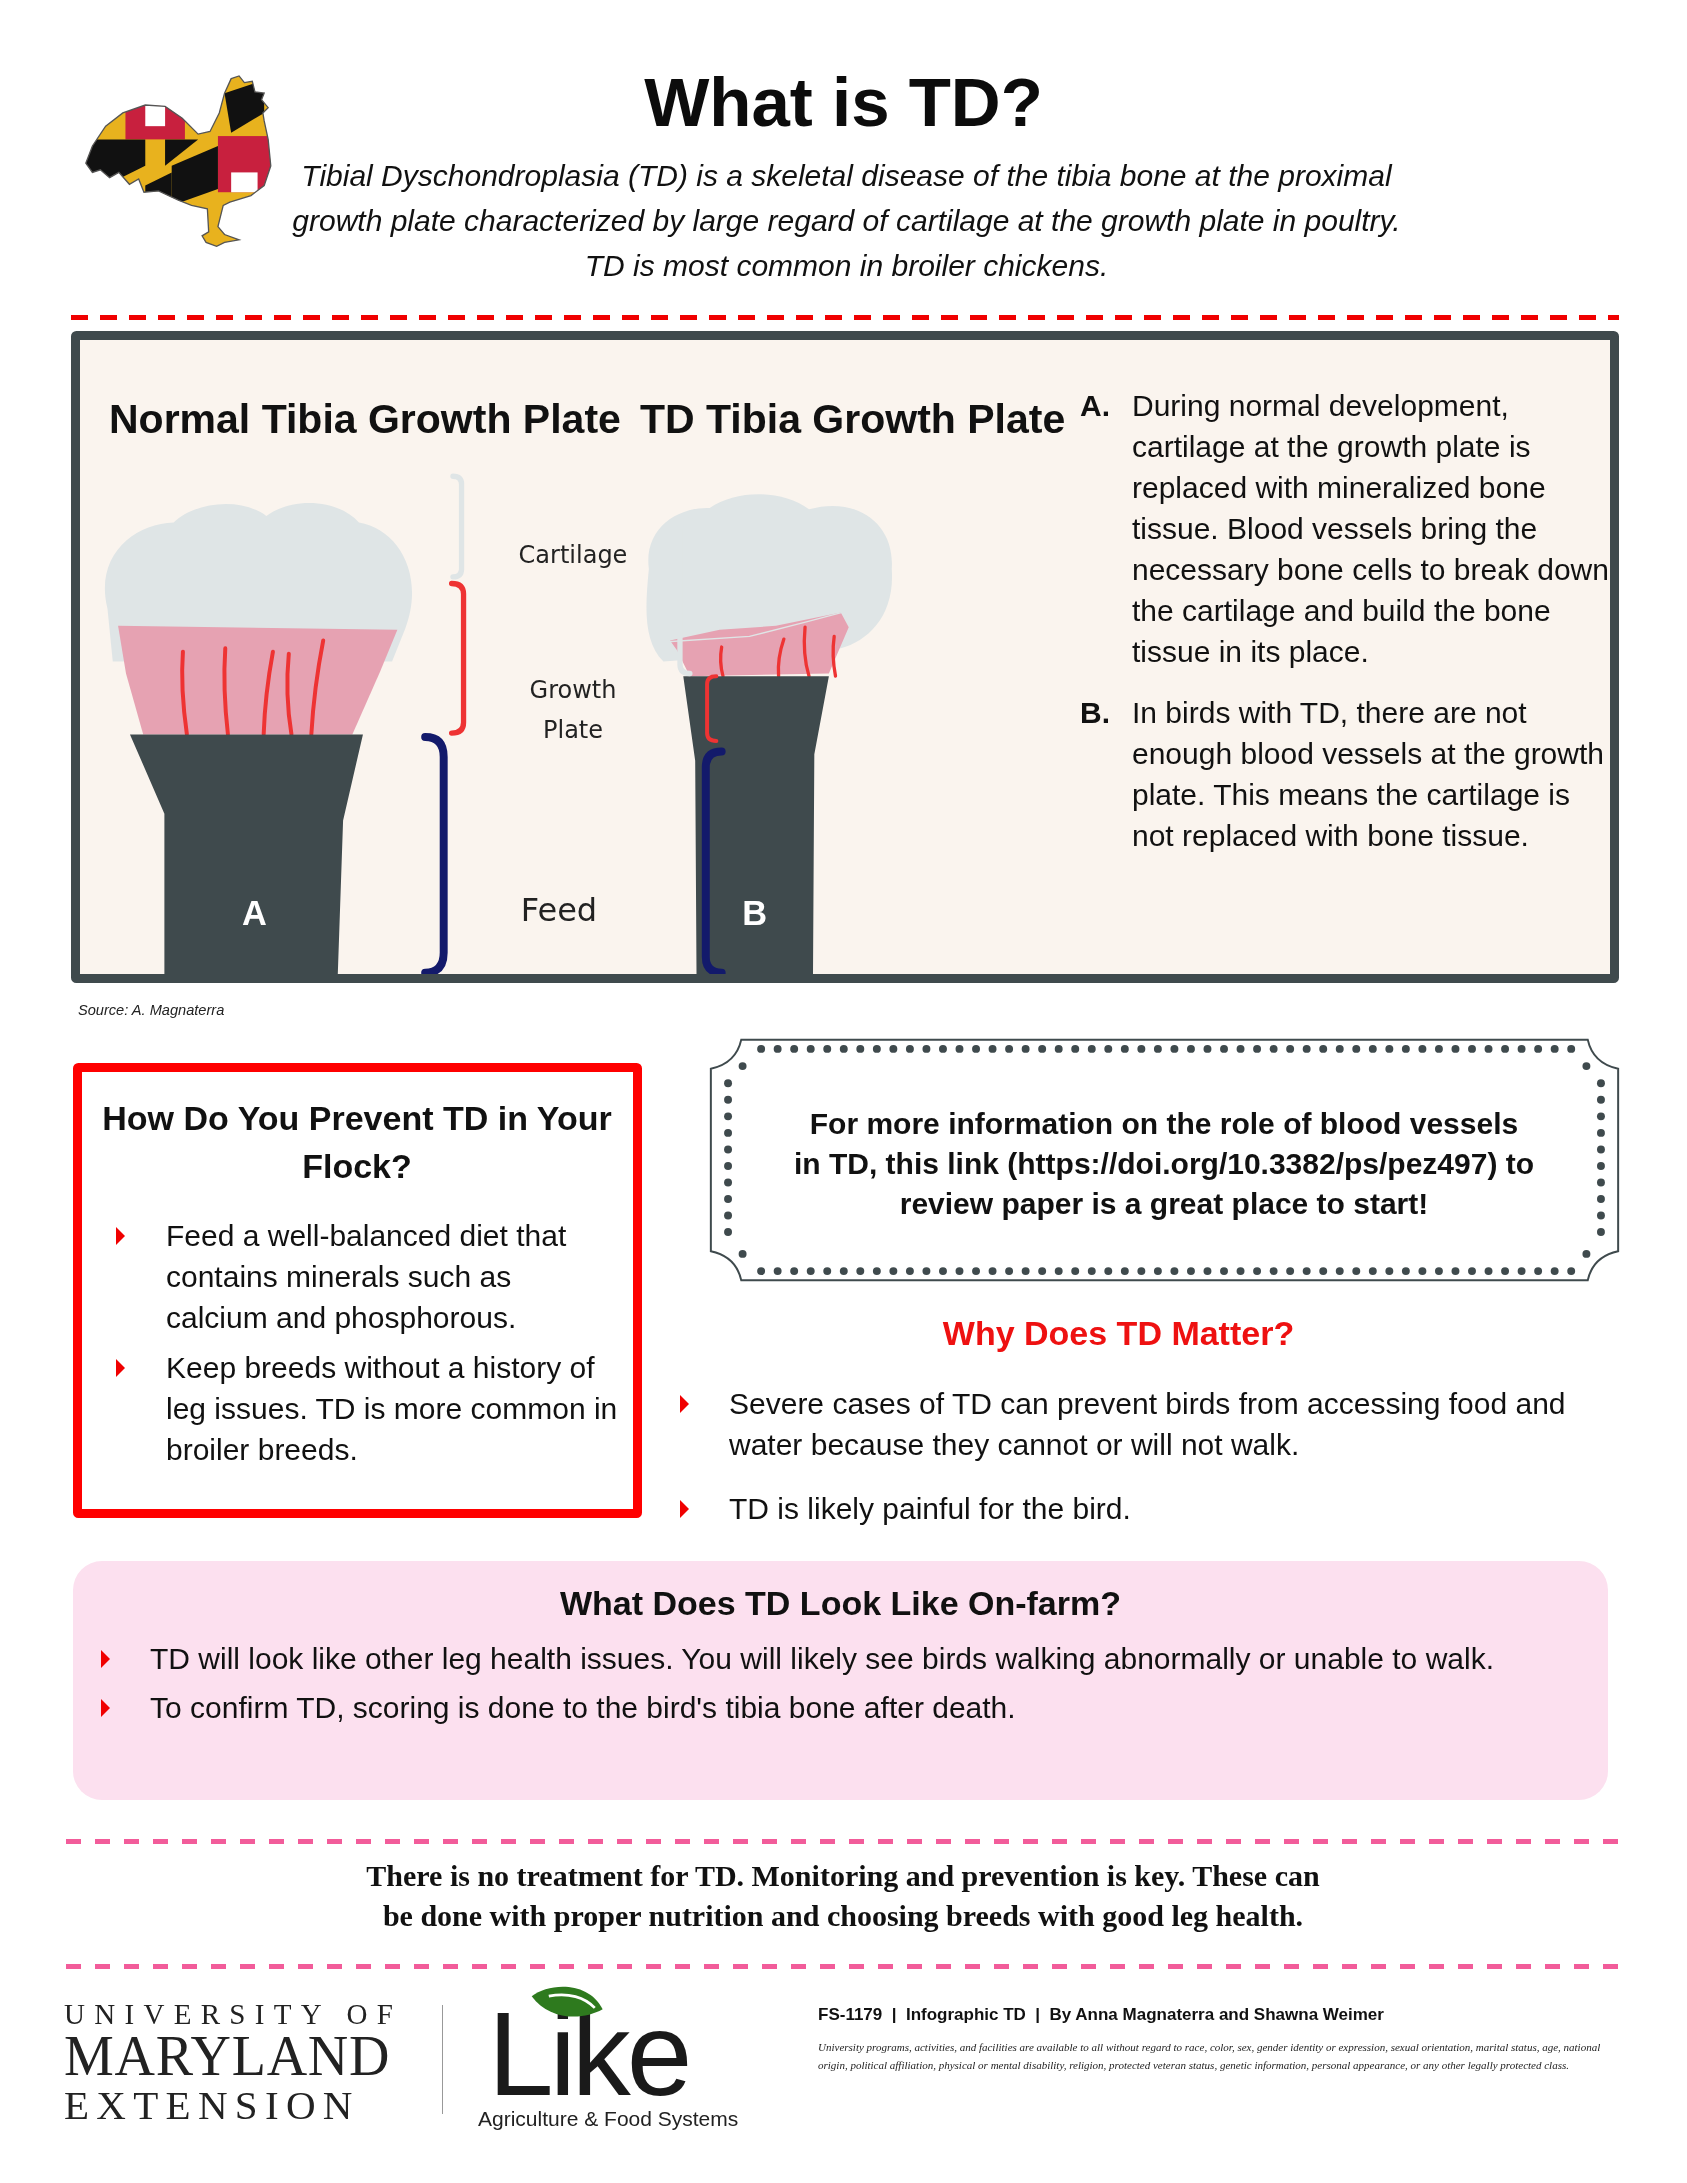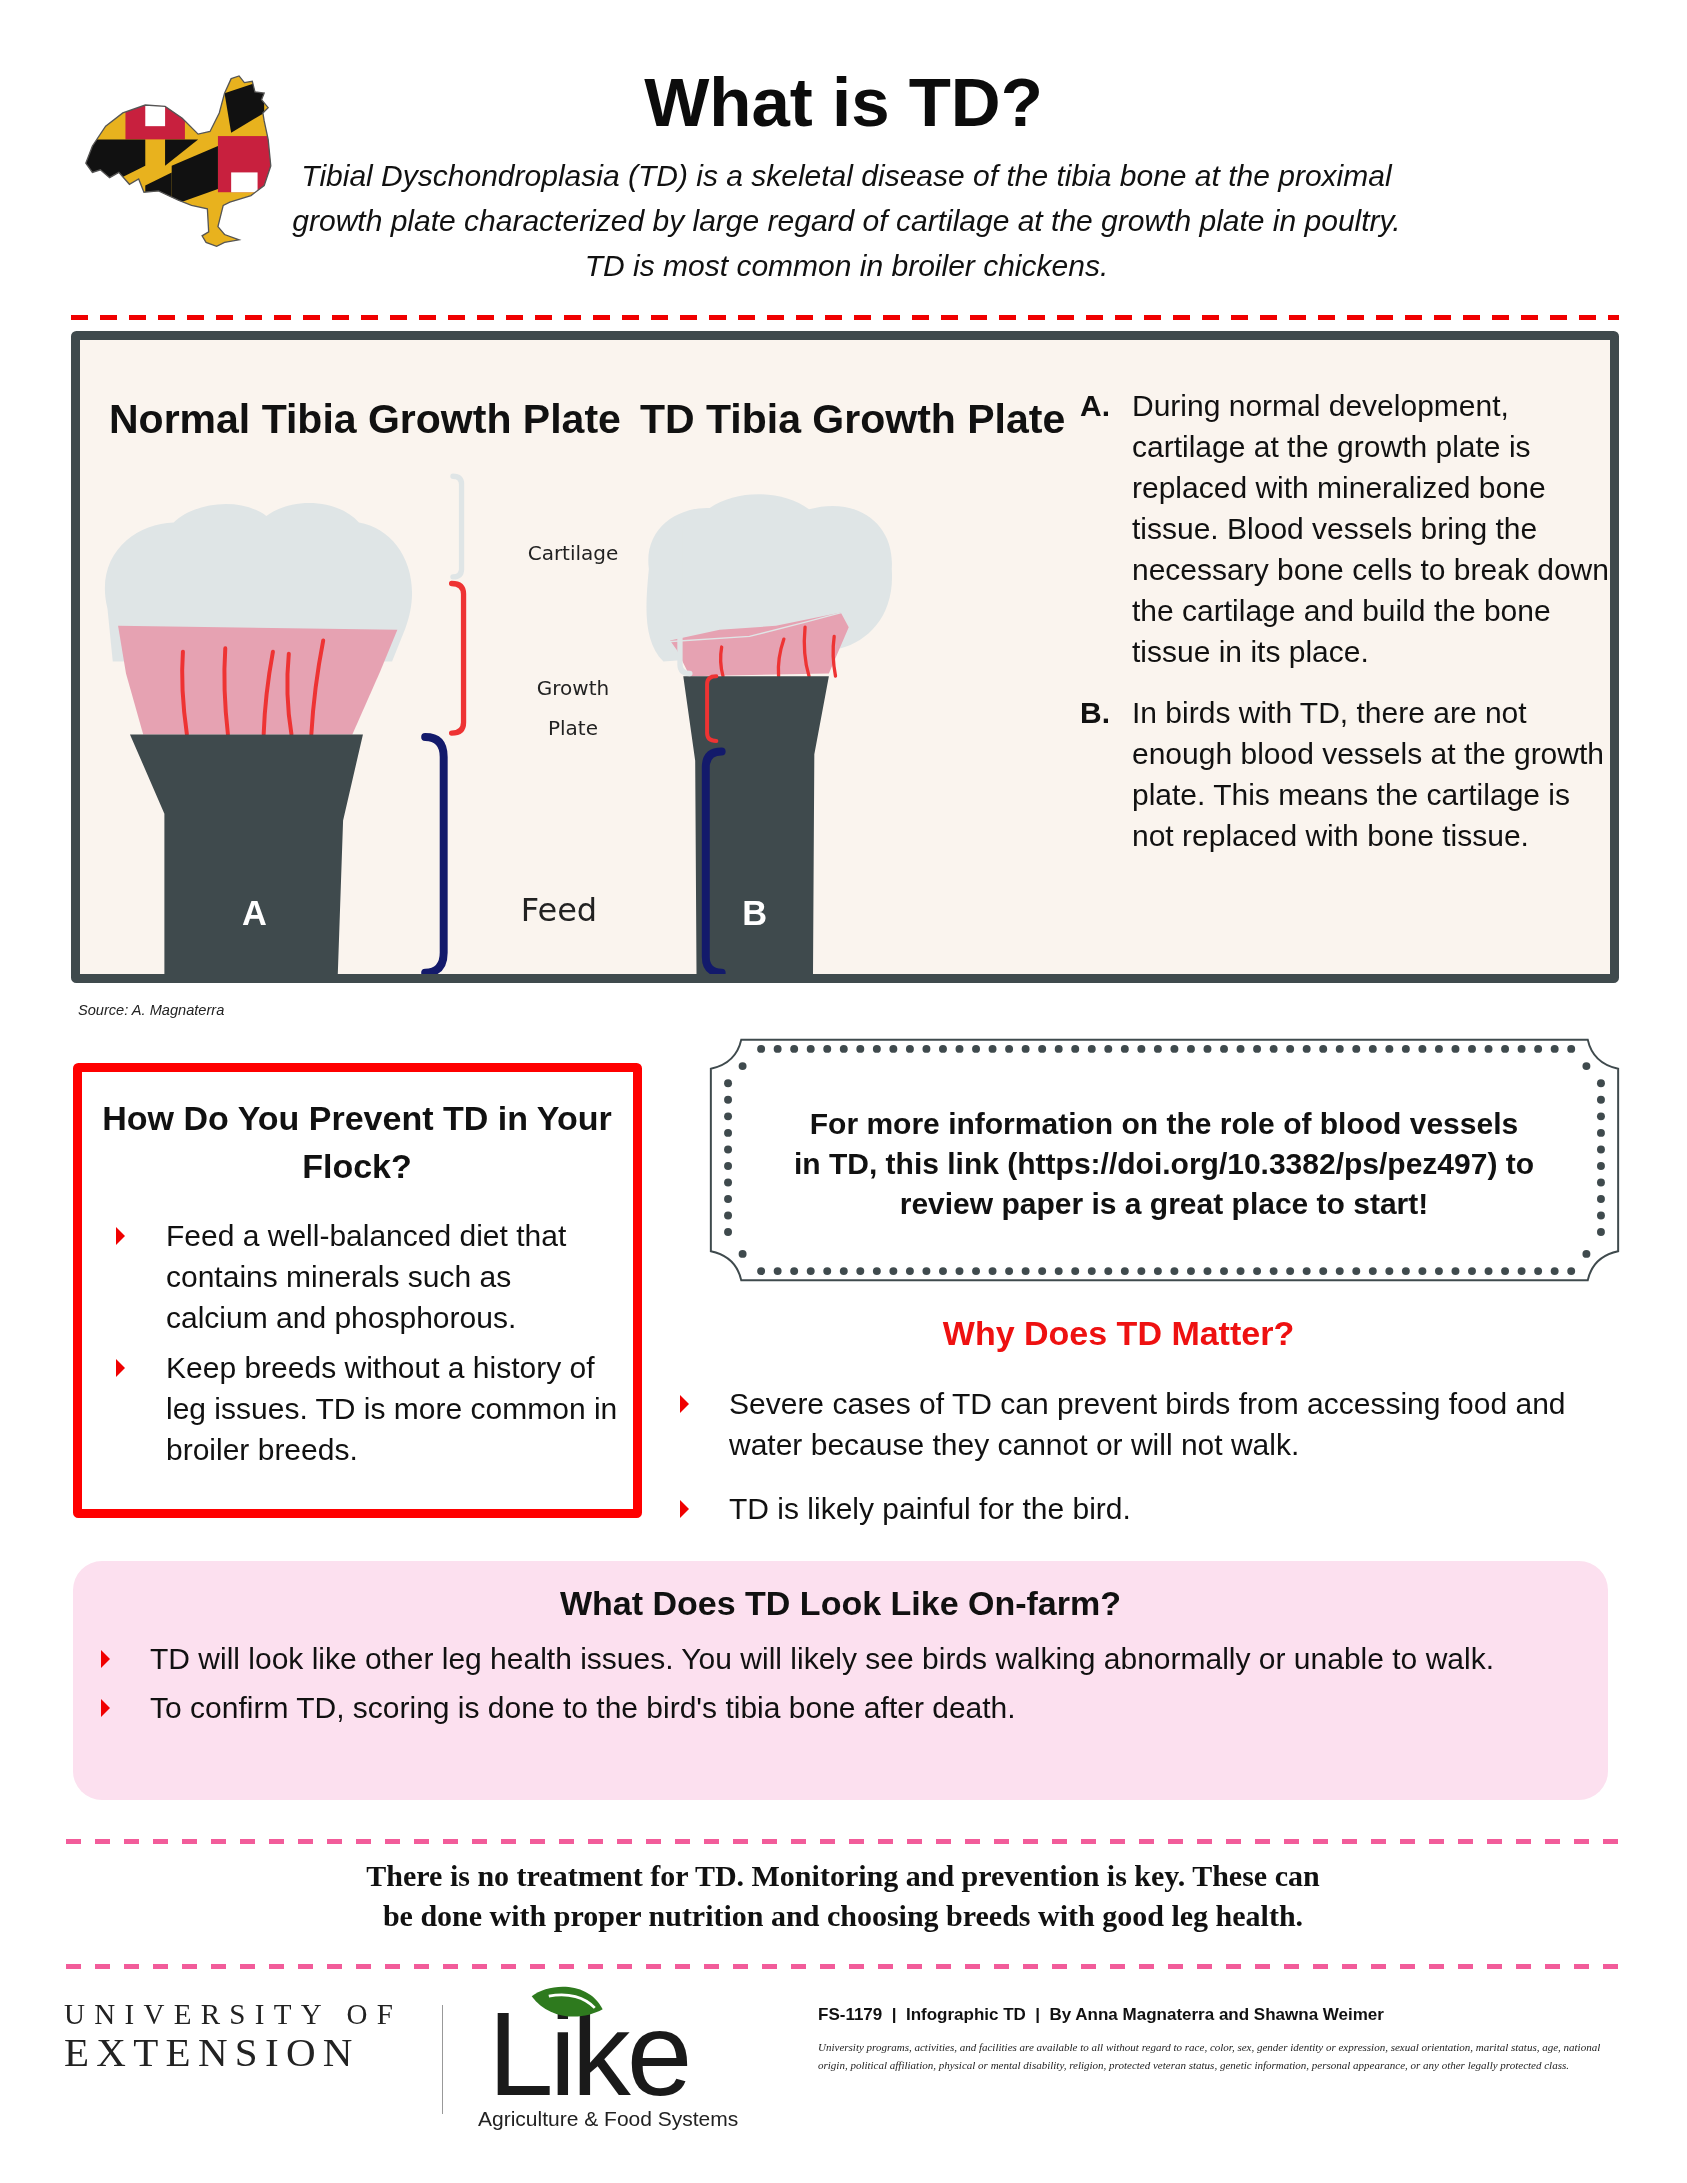--- a/index.html
+++ b/index.html
@@ -15,21 +15,21 @@
            font-size: 30px; line-height: 45px; color: #111; }
 
   .dash-red { height: 4.6px; background: repeating-linear-gradient(to right, #f00000 0 17px, transparent 17px 29px); }
   .dash-pink { height: 5.3px; background: repeating-linear-gradient(to right, #f25c9a 0 14.6px, transparent 14.6px 29px); }
 
   
   #panel { left: 71px; top: 331px; width: 1548px; height: 652px; background: #faf4ee;
            border: 9.3px solid #3f4a4d; border-radius: 5.3px; box-sizing: border-box; }
   .panel-head { font-weight: bold; font-size: 41px; color: #111; top: 396px; }
   #diagram-svg { left: 81px; top: 463px; width: 1006px; height: 511px; }
-  .bone-label { font-family: "DejaVu Sans", sans-serif; font-size: 20px; color: #222; text-align: center; }
+  .bone-label { font-family: "DejaVu Sans", sans-serif; font-size: 24px; color: #222; text-align: center; }
 
   #explain { left: 1080px; top: 385px; width: 529px; font-size: 30px; line-height: 41px; color: #111; }
   .ex-item { display: flex; margin-bottom: 20px; }
   .ex-letter { width: 52px; flex: none; font-weight: bold; }
   .ex-text { flex: 1; }
 
   #source { left: 78px; top: 1002px; font-size: 14.6px; font-style: italic; color: #222; }
 
   
   #prevent { left: 73px; top: 1063px; width: 569px; height: 455px; border: 9.3px solid #ff0000;
@@ -290,20 +290,21 @@
 
 <div class="abs dash-pink" style="left:66px; top:1839px; width:1555px;"></div>
 <div id="closing" class="abs">
   <div>There is no treatment for TD. Monitoring and prevention is key. These can</div>
   <div>be done with proper nutrition and choosing breeds with good leg health.</div>
 </div>
 <div class="abs dash-pink" style="left:66px; top:1964px; width:1555px;"></div>
 
 <div id="umd" class="abs">
   <div class="l1">UNIVERSITY OF</div>
+  <div class="l2">MARYLAND</div>
   <div class="l3">EXTENSION</div>
 </div>
 <div id="footer-divider" class="abs"></div>
 <div id="agfs-word" class="abs">Like</div>
 <svg id="agfs-leaf" class="abs" viewBox="0 0 120 70">
   <path d="M4 20 C30 0 90 -4 112 40 C80 58 30 56 4 20 Z" fill="#2e7a1e"></path>
   <path d="M30 20 C60 14 85 22 100 38" stroke="#fff" stroke-width="4" fill="none"></path>
 </svg>
 <div id="agfs-sub" class="abs">Agriculture &amp; Food Systems</div>
 <div id="pubinfo" class="abs" style="white-space:pre;">FS-1179  |  Infographic TD  |  By Anna Magnaterra and Shawna Weimer</div>

